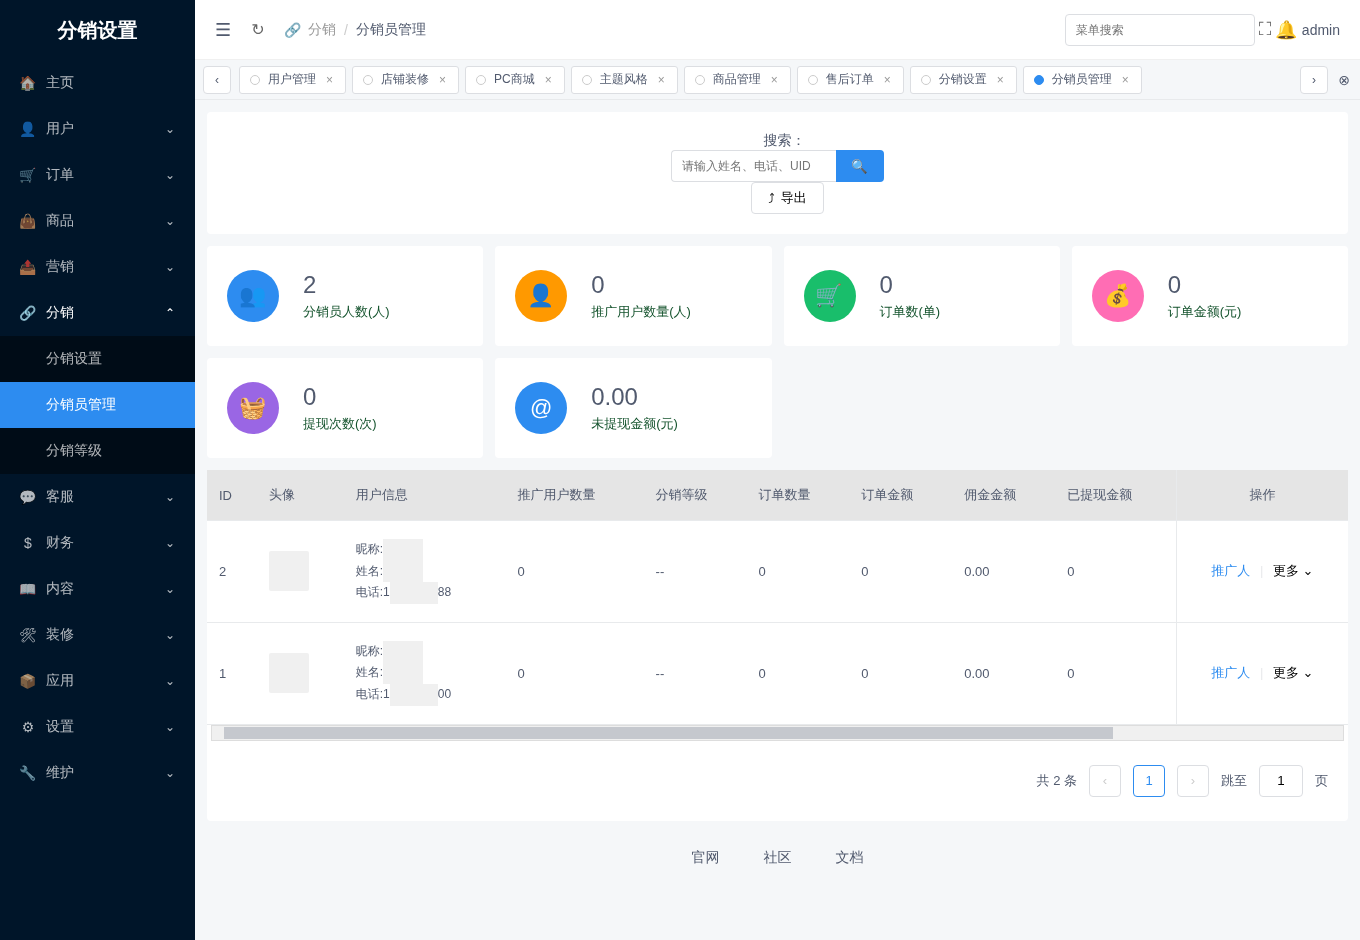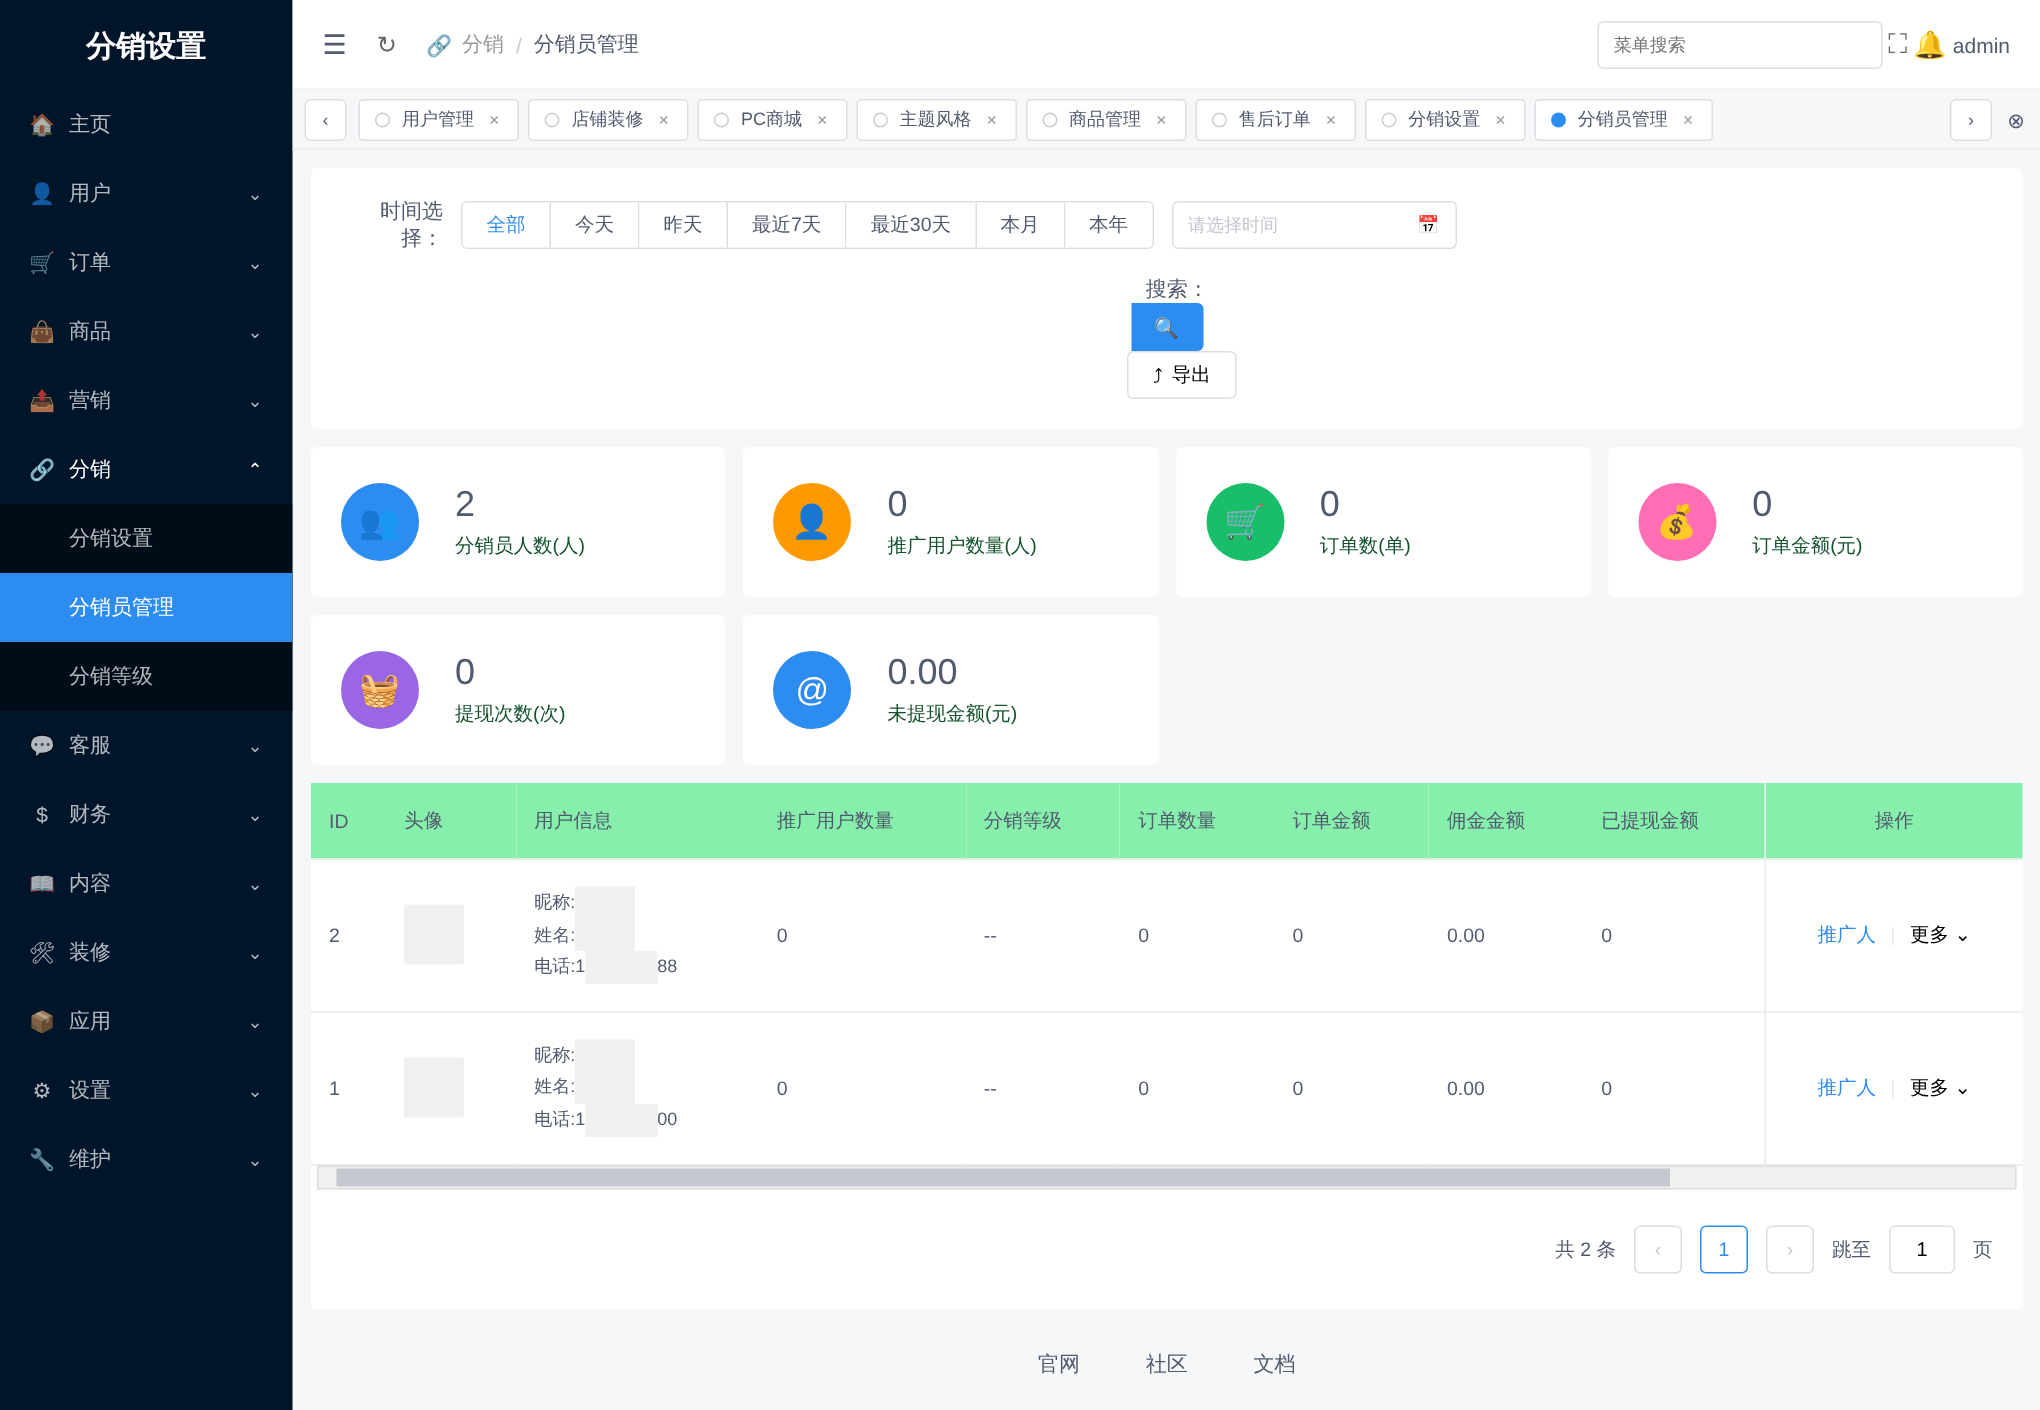--- a/index.html
+++ b/index.html
@@ -67,21 +67,21 @@
     .stats-grid { display: grid; grid-template-columns: repeat(4, 1fr); gap: 12px; margin-bottom: 12px; }
     .stat-card { background: #fff; border-radius: 4px; padding: 24px 20px; display: flex; align-items: center; }
     .stat-icon { width: 52px; height: 52px; border-radius: 50%; display: flex; align-items: center; justify-content: center; color: #fff; font-size: 22px; margin-right: 24px; flex-shrink: 0; }
     .stat-value { font-size: 24px; color: #515a6e; margin-bottom: 4px; }
     .stat-label { font-size: 13px; color: #14532d; }
     .stats-grid2 { display: grid; grid-template-columns: repeat(4, 1fr); gap: 12px; margin-bottom: 12px; }
     
     
     .table-card { background: #fff; border-radius: 4px; padding: 0; }
     .table { width: 100%; border-collapse: collapse; }
-    .table th { text-align: left; padding: 16px 12px; background: #86efac; font-weight: 500; color: #515a6e; font-size: 13px; border-bottom: 1px solid #e8eaec; }
+    .table th { text-align: left; padding: 16px 12px; background: #e5e5e5; font-weight: 500; color: #515a6e; font-size: 13px; border-bottom: 1px solid #e8eaec; }
     .table th.action-col, .table td.action-col { text-align: center; border-left: 1px solid #e8eaec; }
     .table td { padding: 18px 12px; border-bottom: 1px solid #e8eaec; font-size: 13px; color: #515a6e; vertical-align: middle; }
     .avatar-box { width: 40px; height: 40px; background: #f0f0f0; border-radius: 2px; }
     .user-info-lines { font-size: 12px; line-height: 1.8; }
     .user-info-lines .val { display: inline-block; background: #f0f0f0; color: #f0f0f0; min-width: 40px; }
     .action-link { color: #2d8cf0; cursor: pointer; font-size: 13px; }
     .action-sep { color: #e8eaec; margin: 0 6px; }
     .more-link { color: #000000; cursor: pointer; font-size: 13px; }
     
     .hscroll { height: 16px; background: #f0f0f0; margin: 0 4px; position: relative; border: 1px solid #ddd; }
@@ -242,38 +242,23 @@
           </div>
       </div>
       <div class="tab-arrow">›</div>
       <div class="tab-close-all">⊗</div>
     </div>
 
     <div class="content">
 
       <div class="filter-card">
         <div class="filter-row">
-          <div class="filter-label">时间选择：</div>
-          <div class="btn-group">
-            <div class="bg-btn active">全部</div>
-            <div class="bg-btn">今天</div>
-            <div class="bg-btn">昨天</div>
-            <div class="bg-btn">最近7天</div>
-            <div class="bg-btn">最近30天</div>
-            <div class="bg-btn">本月</div>
-            <div class="bg-btn">本年</div>
-          </div>
-          <div class="date-picker">
-            <span>请选择时间</span>
-            <span>📅</span>
-          </div>
-        </div>
-        <div class="filter-row">
           <div class="filter-label">搜索：</div>
           <div class="search-input-wrap">
+            <input class="search-input" placeholder="请输入姓名、电话、UID" style="">
             <button class="search-btn">
                 <span>🔍</span>
               </button>
           </div>
           <button class="export-btn">
             <span>⤴</span>
             <span>导出</span>
           </button>
         </div>
       </div>

